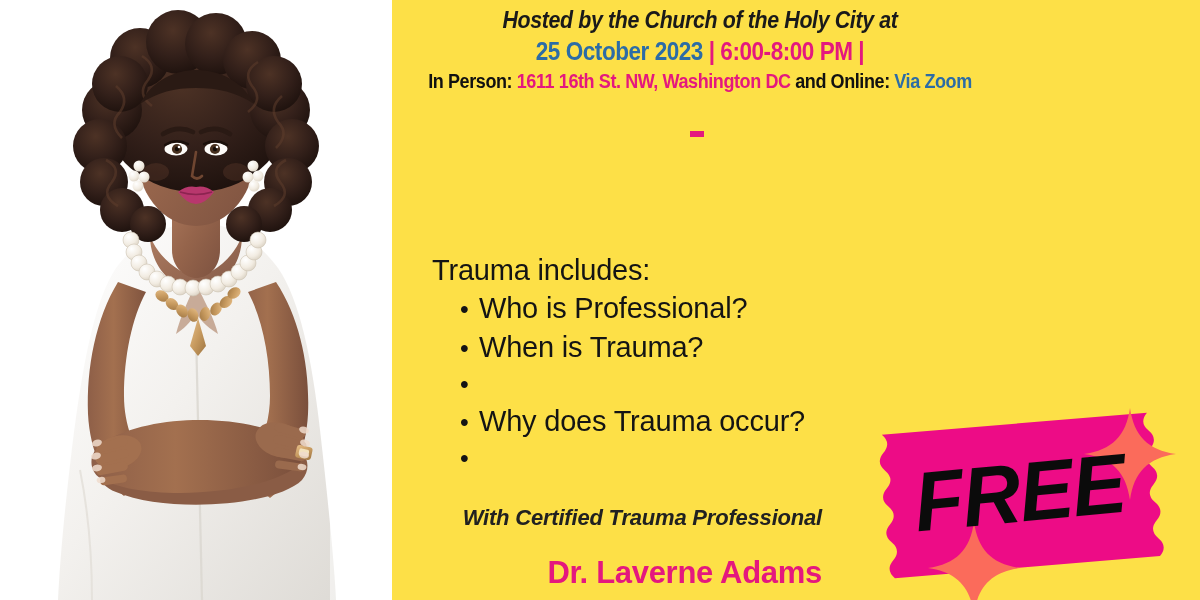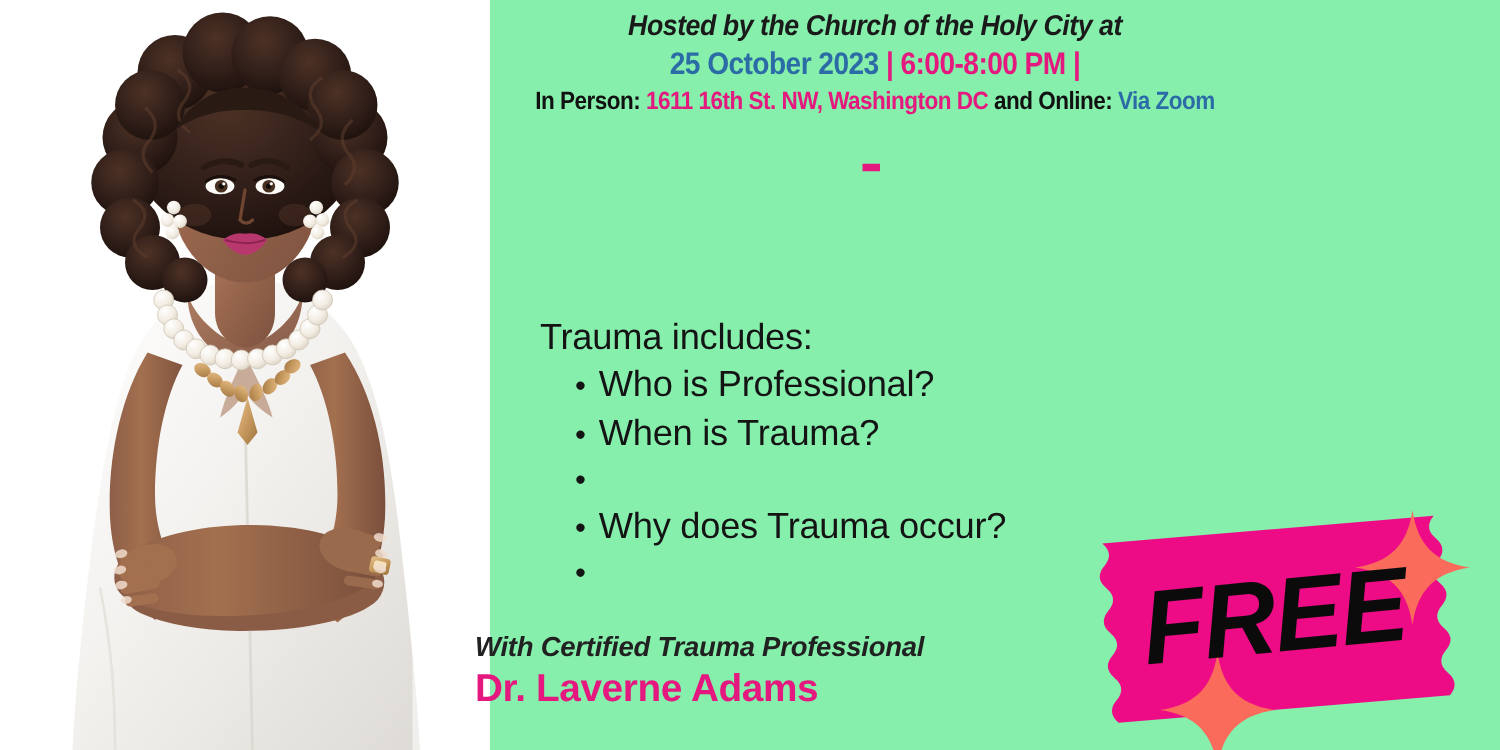--- a/index.html
+++ b/index.html
@@ -7,21 +7,21 @@
   html, body {
     width:1200px; height:600px;
     background:#ffffff;
     font-family:"Liberation Sans", sans-serif;
     overflow:hidden;
   }
 
   #flyer {
     position:relative;
     width:1200px; height:600px;
-    background:#86efac;
+    background:#fde047;
   }
 
   
   .portrait-wrap {
     position:absolute;
     left:0; top:0;
     width:392px; height:600px;
     overflow:hidden;
   }
   .portrait {
@@ -138,39 +138,40 @@
     display:inline-block;
     width:19px;
     flex:0 0 19px;
     font-size:25px;
     line-height:1;
   }
 
   
   .speaker {
     position:absolute;
-    left:380px; top:505px;
+    left:362px; top:505px;
     width:460px;
+    text-align:right;
   }
   .speaker-role {
     font-family:"Liberation Sans", sans-serif;
     font-style:italic;
     font-weight:bold;
     font-size:22px;
     letter-spacing:-0.2px;
     color:#212121;
     white-space:nowrap;
   }
   .speaker-name {
     font-family:"Liberation Sans", sans-serif;
     font-weight:bold;
     font-size:31px;
     letter-spacing:-0.3px;
     color:#E4187E;
-    margin-top:2px;
+    margin-top:24px;
     white-space:nowrap;
   }
 
   
   .badge {
     position:absolute;
     left:852px; top:392px;
     width:348px; height:208px;
     pointer-events:none;
   }

